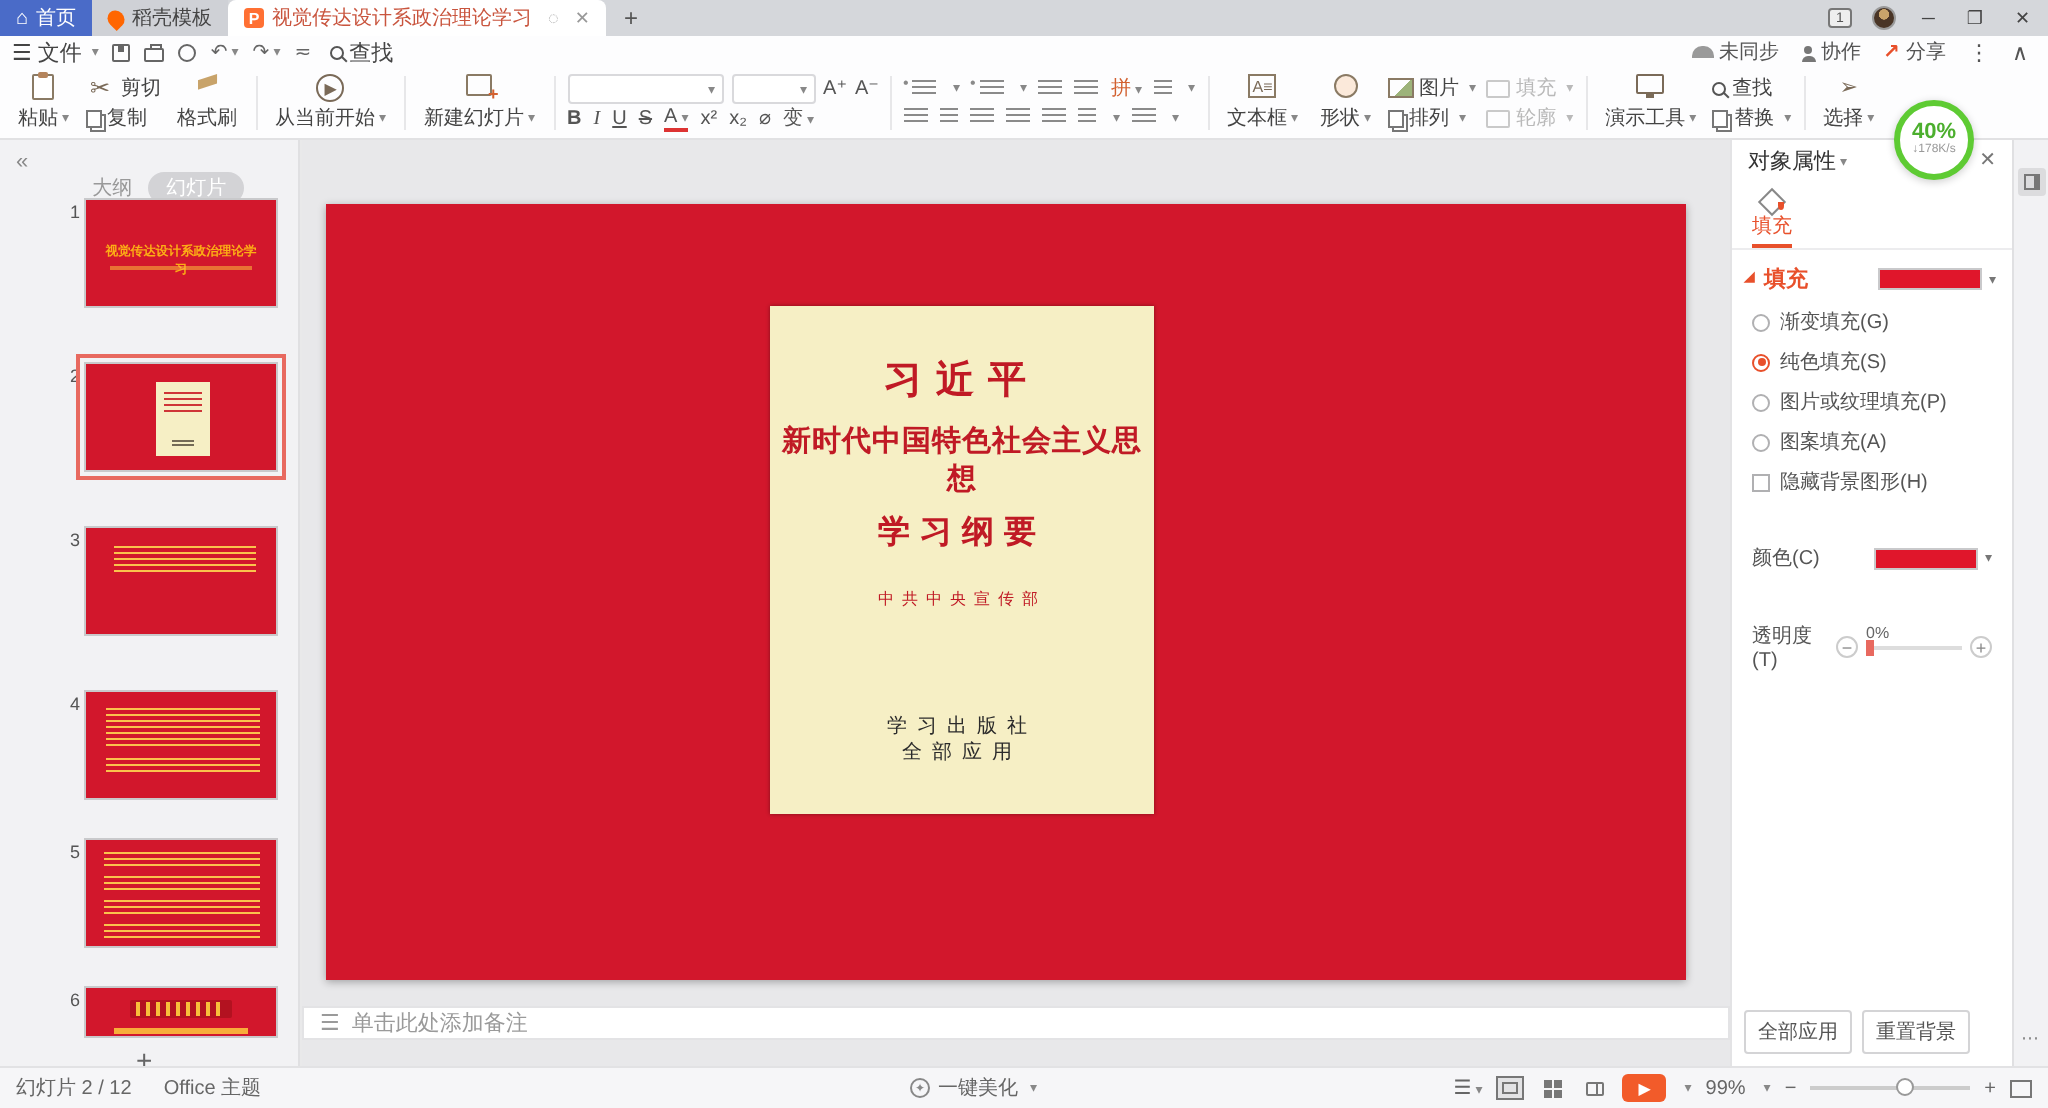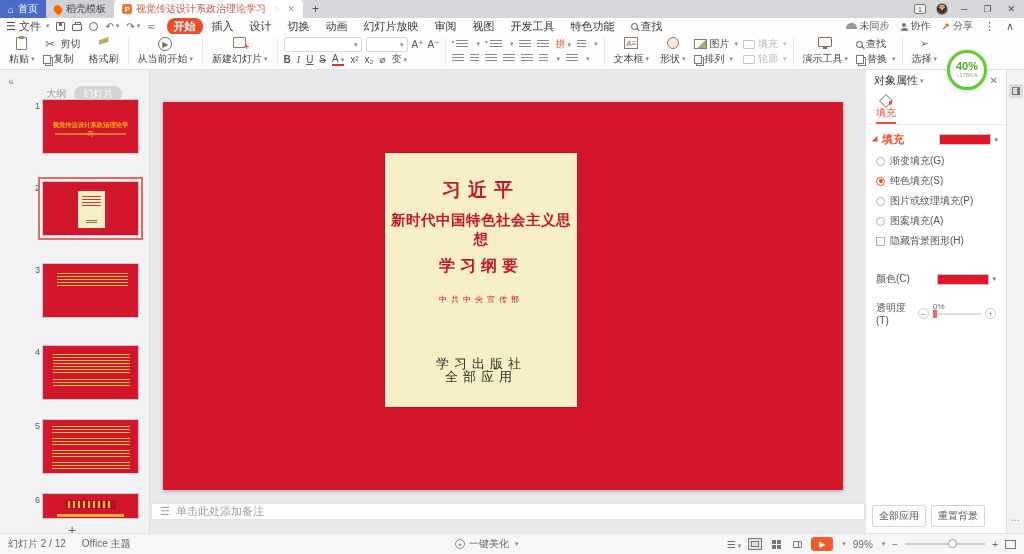--- a/index.html
+++ b/index.html
@@ -97,21 +97,21 @@
   .t6-line{position:absolute;left:14px;right:14px;top:20px;height:3px;background:rgba(252,190,60,.9);}
   .addslide{position:absolute;left:68px;font-size:14px;color:#666;}
   
   .canvas{position:absolute;top:70px;left:151px;right:159px;bottom:21px;background:#e8e8ea;}
   .slide{position:absolute;left:12px;top:32px;width:680px;height:388px;background:#d2172c;box-shadow:0 1px 4px rgba(0,0,0,.3);}
   .cover{position:absolute;left:222px;top:51px;width:192px;height:254px;background:#f6efc5;box-shadow:0 0 2px rgba(0,0,0,.4);text-align:center;}
   .cov1{margin-top:24px;font-size:19px;font-weight:bold;color:#c01a25;letter-spacing:7px;font-family:"Liberation Serif","DejaVu Serif",serif;}
   .cov2{margin-top:8px;font-size:14.5px;font-weight:bold;color:#c01a25;letter-spacing:.5px;font-family:"Liberation Serif","DejaVu Serif",serif;}
   .cov3{margin-top:7px;font-size:16px;font-weight:bold;color:#c01a25;letter-spacing:5px;font-family:"Liberation Serif","DejaVu Serif",serif;}
   .cov-author{margin-top:17px;font-size:8px;color:#c01a25;letter-spacing:4px;}
-  .cov-pub{position:absolute;left:0;right:0;bottom:24px;font-size:13px;color:#2b2b2b;letter-spacing:5px;line-height:13px;font-family:"Liberation Serif","DejaVu Serif",serif;}
+  .cov-pub{position:absolute;left:0;right:0;bottom:24px;font-size:10px;color:#2b2b2b;letter-spacing:5px;line-height:13px;font-family:"Liberation Serif","DejaVu Serif",serif;}
   .notesbar{position:absolute;left:0;right:0;top:433px;height:17px;background:#fff;border:1px solid #e3e3e5;display:flex;align-items:center;gap:6px;padding:0 8px;color:#9a9a9a;}
   
   .rpanel{position:absolute;top:70px;right:18px;width:141px;bottom:21px;background:#fff;border-left:1px solid #e3e3e5;font-size:10px;}
   .rp-head{height:21px;display:flex;align-items:center;padding:0 8px;color:#333;font-size:11px;}
   .rp-close{margin-left:auto;color:#777;font-size:10px;}
   .rp-tabs{height:34px;border-bottom:1px solid #ececee;display:flex;align-items:flex-start;padding:2px 10px 0;}
   .rp-tab{display:flex;flex-direction:column;align-items:center;gap:1px;color:#e8502b;border-bottom:2px solid #e8502b;padding-bottom:2px;}
   .ic-bucket{width:12px;height:12px;position:relative;}
   .ic-bucket::before{content:'';position:absolute;left:1px;top:3px;width:8px;height:8px;border:1px solid #888;transform:rotate(45deg);}
   .ic-bucket::after{content:'';position:absolute;right:0;bottom:0;width:3px;height:4px;background:#e8502b;border-radius:0 0 50% 50%;}
@@ -200,32 +200,20 @@
       </span>
     <span class="qicon">
         <span class="ic-print"></span>
       </span>
     <span class="qicon">
         <span class="ic-prev"></span>
       </span>
     <span class="qicon">↶<span class="car">▾</span></span>
     <span class="qicon gray">↷<span class="car">▾</span></span>
     <span class="qicon">≂</span>
-    <div class="menu-tabs">
-      <span class="mtab active">开始</span>
-      <span class="mtab">插入</span>
-      <span class="mtab">设计</span>
-      <span class="mtab">切换</span>
-      <span class="mtab">动画</span>
-      <span class="mtab">幻灯片放映</span>
-      <span class="mtab">审阅</span>
-      <span class="mtab">视图</span>
-      <span class="mtab">开发工具</span>
-      <span class="mtab">特色功能</span>
-    </div>
     <div class="find-box">
       <span class="ic-mag"></span>
       <span>查找</span>
     </div>
     <div class="mb-right">
       <span class="mb-item">
           <span class="ic-cloud"></span>
           <span>未同步</span>
         </span>
       <span class="mb-item">
@@ -519,21 +507,21 @@
     </div>
     <div class="rp-opt">
       <span class="chk"></span>
       <span>隐藏背景图形(H)</span>
     </div>
     <div class="rp-row" style="margin-top:14px;">
       <span>颜色(C)</span>
       <span class="swatch"></span>
       <span class="sw-car">▾</span>
     </div>
-    <div class="rp-row" style="margin-top:6px;">
+    <div class="rp-row" style="margin-top:16px;">
       <span>透明度(T)</span>
       <span class="slider">
         <span class="pmbtn">−</span>
         <span class="track">
           <span class="tp-val">0%</span>
           <span class="th"></span>
         </span>
         <span class="pmbtn">+</span>
       </span>
     </div>

